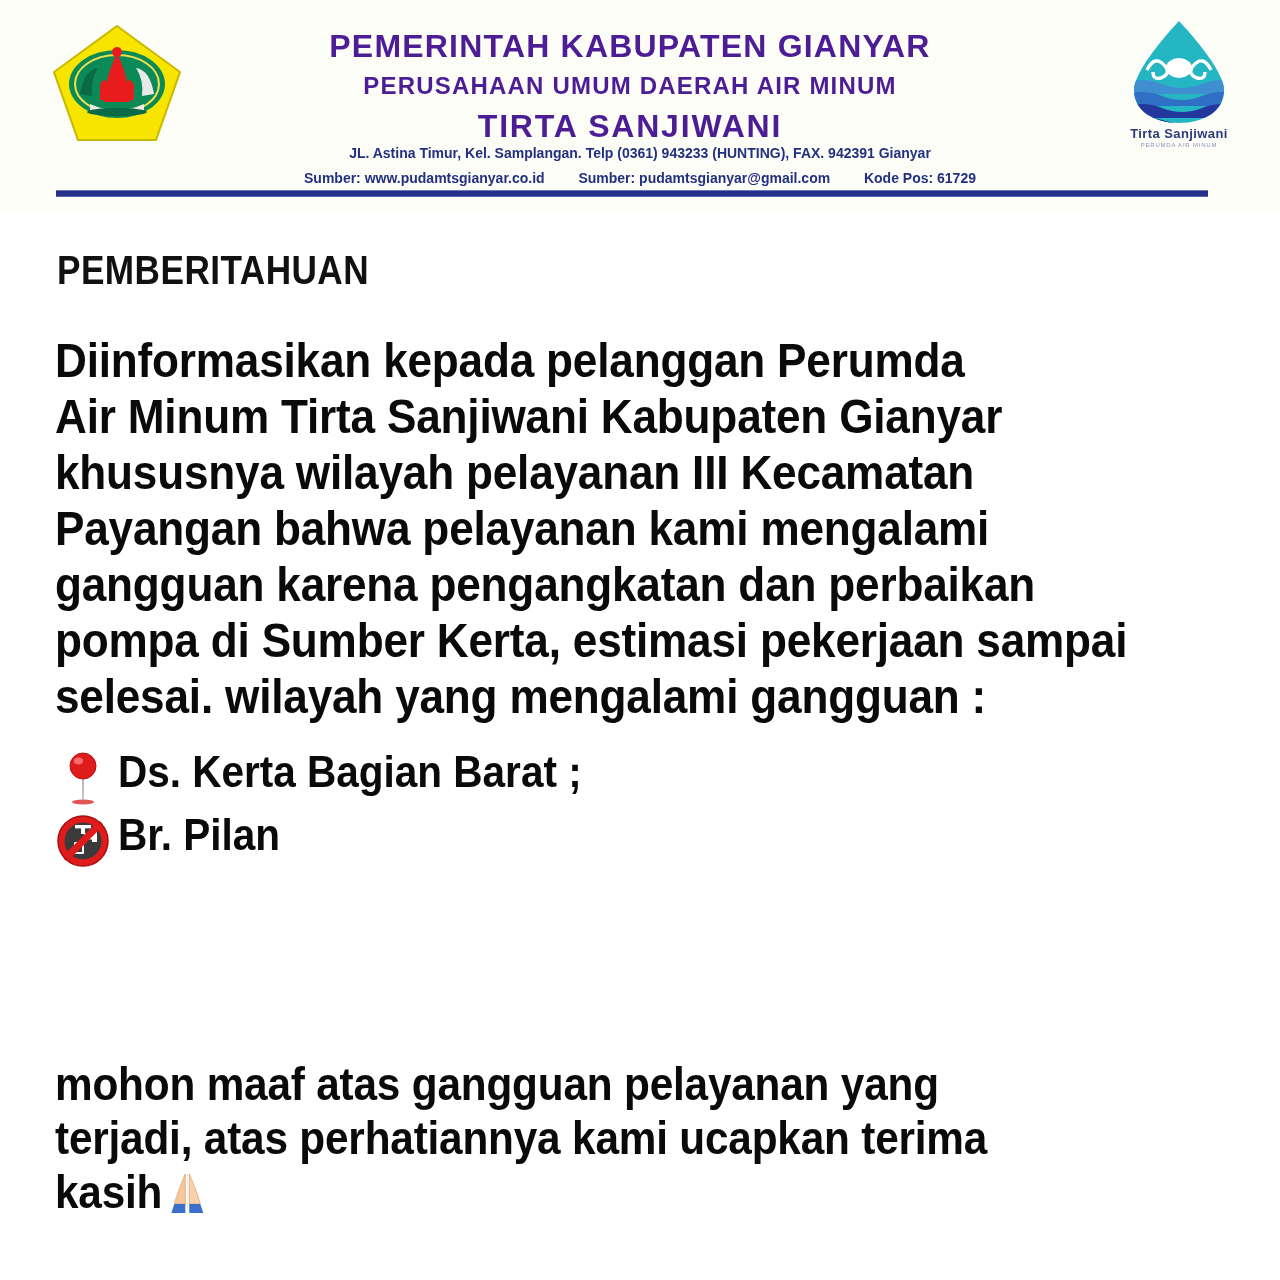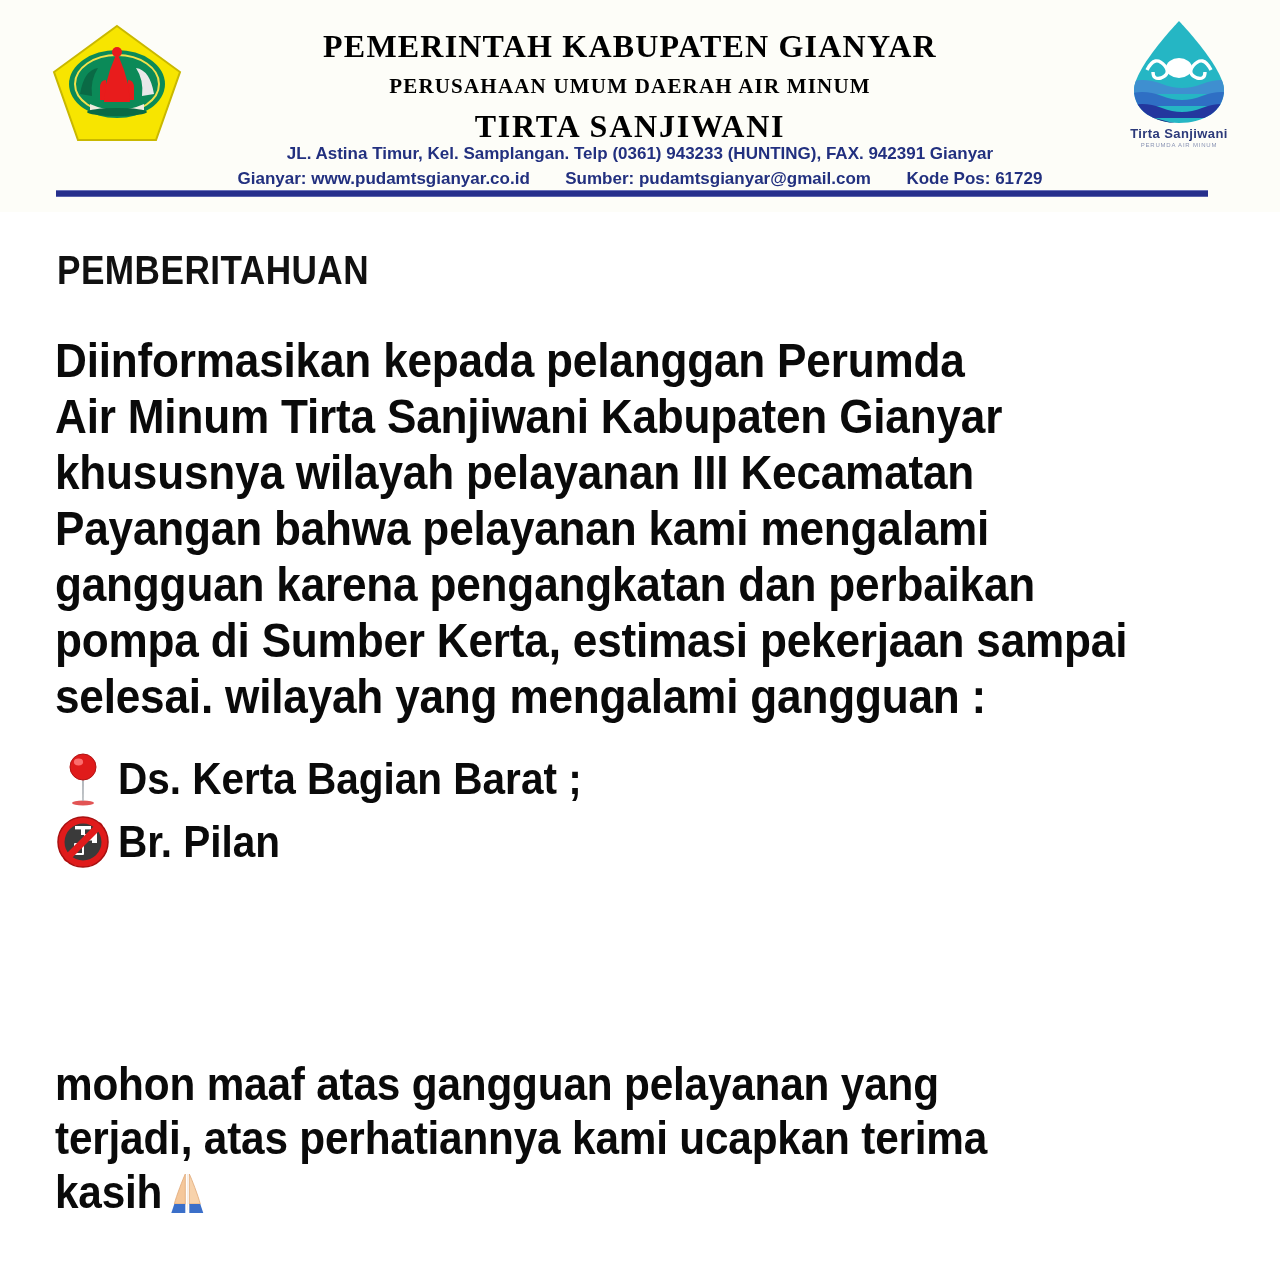--- a/index.html
+++ b/index.html
@@ -41,31 +41,31 @@
 
   
   .lh-titles {
     position: absolute;
     left: 180px;
     top: 26px;
     width: 900px;
     text-align: center;
   }
   .lh-title {
-    font-family: Liberation Serif, serif;
-    font-weight: bold;
-    color: #000000;
+    font-family: Liberation Sans, sans-serif;
+    font-weight: bold;
+    color: #4c1d95;
     font-size: 33px;
     line-height: 40px;
     letter-spacing: 0.5px;
     white-space: nowrap;
     transform: scaleX(1.0);
   }
   .lh-title.t1 { font-size: 32px; letter-spacing: 1.2px; }
-  .lh-title.t2 { font-size: 21px; letter-spacing: 1.2px; }
+  .lh-title.t2 { font-size: 24px; letter-spacing: 1.2px; }
   .lh-title.t3 { font-size: 32px; letter-spacing: 1.8px; }
 
   
   .logo-right {
     position: absolute;
     right: 38px;
     top: 18px;
     width: 126px;
     height: 140px;
     text-align: center;
@@ -92,21 +92,21 @@
   .lh-address {
     position: absolute;
     left: 0;
     top: 141px;
     width: 1280px;
     text-align: center;
   }
   .addr-line {
     font-family: "Liberation Sans", sans-serif;
     font-weight: bold;
-    font-size: 17px;
+    font-size: 14px;
     color: #22307f;
     line-height: 25px;
     white-space: nowrap;
   }
   .addr-line .sep { display: inline-block; width: 26px; }
 
   
   .lh-rule {
     position: absolute;
     left: 56px;
@@ -164,21 +164,21 @@
 
   
   .list {
     position: absolute;
     left: 52px;
     top: 535px;
     width: 900px;
   }
   .li {
     display: flex;
-    align-items: center;
+    align-items: flex-start;
     height: 63px;
   }
   .li-icon {
     width: 62px;
     min-width: 62px;
     height: 62px;
     display: flex;
     align-items: center;
     justify-content: center;
   }
@@ -266,21 +266,21 @@
           <path d="M-5 102 Q15 95 35 102 T75 102 T115 102 L115 112 L-5 112 Z" fill="#1c2780"></path>
         </g>
       </svg>
       <div class="logo-right-label">Tirta Sanjiwani</div>
       <div class="logo-right-sub">PERUMDA AIR MINUM</div>
     </div>
 
     <div class="lh-address">
       <div class="addr-line">JL. Astina Timur, Kel. Samplangan. Telp (0361) 943233 (HUNTING), FAX. 942391 Gianyar</div>
       <div class="addr-line">
-        <span>Gianyar: www.pudamtsgianyar.co.id</span>
+        <span>Sumber: www.pudamtsgianyar.co.id</span>
         <span class="sep"></span>
         <span>Sumber: pudamtsgianyar@gmail.com</span>
         <span class="sep"></span>
         <span>Kode Pos: 61729</span>
       </div>
     </div>
 
     <div class="lh-rule"></div>
   </div>
 </div>

